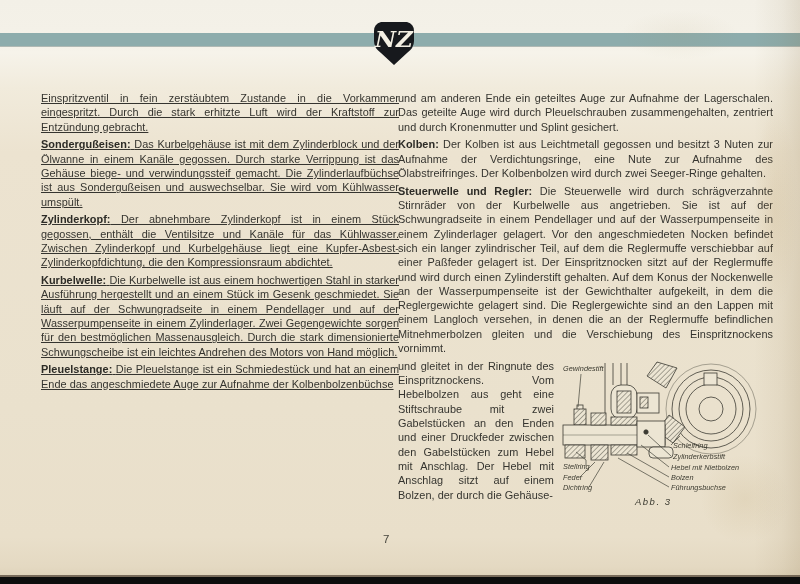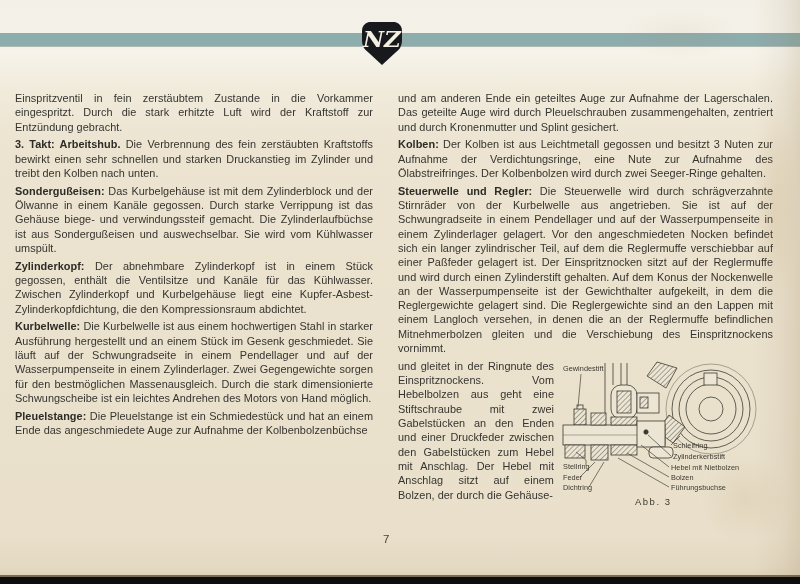--- a/index.html
+++ b/index.html
@@ -10,28 +10,28 @@
       #ece3d0 26%,#eae1cd 70%,#e9dfca 92%,#e4d9c2 97%,#ded2b8 99%);
   }
   .edge-right{position:absolute;right:0;top:0;width:46px;height:584px;pointer-events:none;
     background:linear-gradient(90deg,rgba(0,0,0,0) 0%,rgba(130,105,60,0.07) 60%,rgba(130,105,60,0.16) 100%);}
   .stain{position:absolute;pointer-events:none;border-radius:50%;}
   .stain.s1{right:2px;top:110px;width:46px;height:200px;background:radial-gradient(ellipse at center,rgba(185,150,85,0.14),rgba(185,150,85,0) 70%);}
   .stain.s2{right:10px;bottom:40px;width:90px;height:90px;background:radial-gradient(ellipse at center,rgba(170,140,80,0.12),rgba(170,140,80,0) 70%);}
   .stain.s3{right:60px;top:10px;width:120px;height:50px;background:radial-gradient(ellipse at center,rgba(160,140,90,0.08),rgba(160,140,90,0) 70%);}
   .stripe{position:absolute;left:0;top:33px;width:800px;height:13px;background:#8dacac;
     box-shadow:0 1px 0 rgba(90,115,115,0.45);}
-  .logo{position:absolute;left:359px;top:18px;width:46px;height:49px;z-index:5;}
+  .logo{position:absolute;left:371px;top:18px;width:46px;height:49px;z-index:5;}
   .col{position:absolute;top:91px;}
-  .col-left{left:15px;width:358px;}
+  .col-left{left:41px;width:358px;text-decoration:underline;}
   .col-right{left:398px;width:375px;}
   .para{font-size:10.9px;line-height:14.3px;text-align:justify;margin:0 0 3.5px 0;letter-spacing:0.04px;}
   .lead{font-weight:bold;color:#2c2b26;}
   .section-heading{font-size:15.5px;font-weight:bold;color:#2c2b26;margin:7px 0 4px 0;letter-spacing:0.4px;}
-  .fig{float:right;width:212px;height:146px;margin:2px 0 0 7px;}
+  .fig{float:right;width:212px;height:146px;margin:2px 0 0 7px;font-style:italic;}
   .fig svg{display:block;}
   .fig text{font-family:"Liberation Sans",sans-serif;fill:#3a392f;}
   .page-number{position:absolute;left:383px;top:533px;font-size:11.5px;color:#45443c;}
   .scan-line{position:absolute;left:0;bottom:7px;width:800px;height:2px;background:#55483a;opacity:0.75;}
   .scan-bar{position:absolute;left:0;bottom:0;width:800px;height:7px;background:#0d0d0c;}
 </style>
 </head>
 <body>
 
 <div class="page">
@@ -40,21 +40,20 @@
 
   <div class="logo">
     <svg viewBox="0 0 46 49" width="46" height="49">
       <path d="M3,13 Q3,6 10,4 L36,4 Q43,6 43,13 L43,23 Q43,30 36,35 L23,47 L10,35 Q3,30 3,23 Z" fill="#17191d"></path>
       <text x="23" y="29" text-anchor="middle" font-family="DejaVu Serif, serif" font-weight="bold" font-style="italic" font-size="23" fill="#f3efe3">NZ</text>
     </svg>
   </div>
 
   <div class="col col-left">
     <div class="para"><span>Einspritzventil in fein zerstäubtem Zustande in die Vorkammer eingespritzt. Durch die stark erhitzte Luft wird der Kraftstoff zur Entzündung gebracht.</span></div>
-    <div class="para"><span class="lead">3. Takt: Arbeitshub.</span> <span>Die Verbrennung des fein zerstäubten Kraftstoffs bewirkt einen sehr schnellen und starken Druckanstieg im Zylinder und treibt den Kolben nach unten.</span></div>
     <div class="para"><span class="lead">Sondergußeisen:</span> <span>Das Kurbelgehäuse ist mit dem Zylinderblock und der Ölwanne in einem Kanäle gegossen. Durch starke Verrippung ist das Gehäuse biege- und verwindungssteif gemacht. Die Zylinderlaufbüchse ist aus Sondergußeisen und auswechselbar. Sie wird vom Kühlwasser umspült.</span></div>
     <div class="para"><span class="lead">Zylinderkopf:</span> <span>Der abnehmbare Zylinderkopf ist in einem Stück gegossen, enthält die Ventilsitze und Kanäle für das Kühlwasser. Zwischen Zylinderkopf und Kurbelgehäuse liegt eine Kupfer-Asbest-Zylinderkopfdichtung, die den Kompressionsraum abdichtet.</span></div>
     <div class="para"><span class="lead">Kurbelwelle:</span> <span>Die Kurbelwelle ist aus einem hochwertigen Stahl in starker Ausführung hergestellt und an einem Stück im Gesenk geschmiedet. Sie läuft auf der Schwungradseite in einem Pendellager und auf der Wasserpumpenseite in einem Zylinderlager. Zwei Gegengewichte sorgen für den bestmöglichen Massenausgleich. Durch die stark dimensionierte Schwungscheibe ist ein leichtes Andrehen des Motors von Hand möglich.</span></div>
     <div class="para"><span class="lead">Pleuelstange:</span> <span>Die Pleuelstange ist ein Schmiedestück und hat an einem Ende das angeschmiedete Auge zur Aufnahme der Kolbenbolzenbüchse</span></div>
   </div>
 
   <div class="col col-right">
     <div class="para"><span>und am anderen Ende ein geteiltes Auge zur Aufnahme der Lagerschalen. Das geteilte Auge wird durch Pleuelschrauben zusammengehalten, zentriert und durch Kronenmutter und Splint gesichert.</span></div>
     <div class="para"><span class="lead">Kolben:</span> <span>Der Kolben ist aus Leichtmetall gegossen und besitzt 3 Nuten zur Aufnahme der Verdichtungsringe, eine Nute zur Aufnahme des Ölabstreifringes. Der Kolbenbolzen wird durch zwei Seeger-Ringe gehalten.</span></div>
     <div class="para"><span class="lead">Steuerwelle und Regler:</span> <span>Die Steuerwelle wird durch schrägverzahnte Stirnräder von der Kurbelwelle aus angetrieben. Sie ist auf der Schwungradseite in einem Pendellager und auf der Wasserpumpenseite in einem Zylinderlager gelagert. Vor den angeschmiedeten Nocken befindet sich ein langer zylindrischer Teil, auf dem die Reglermuffe verschiebbar auf einer Paßfeder gelagert ist. Der Einspritznocken sitzt auf der Reglermuffe und wird durch einen Zylinderstift gehalten. Auf dem Konus der Nockenwelle an der Wasserpumpenseite ist der Gewichthalter aufgekeilt, in dem die Reglergewichte gelagert sind. Die Reglergewichte sind an den Lappen mit einem Langloch versehen, in denen die an der Reglermuffe befindlichen Mitnehmerbolzen gleiten und die Verschiebung des Einspritznockens vornimmt.</span></div>

